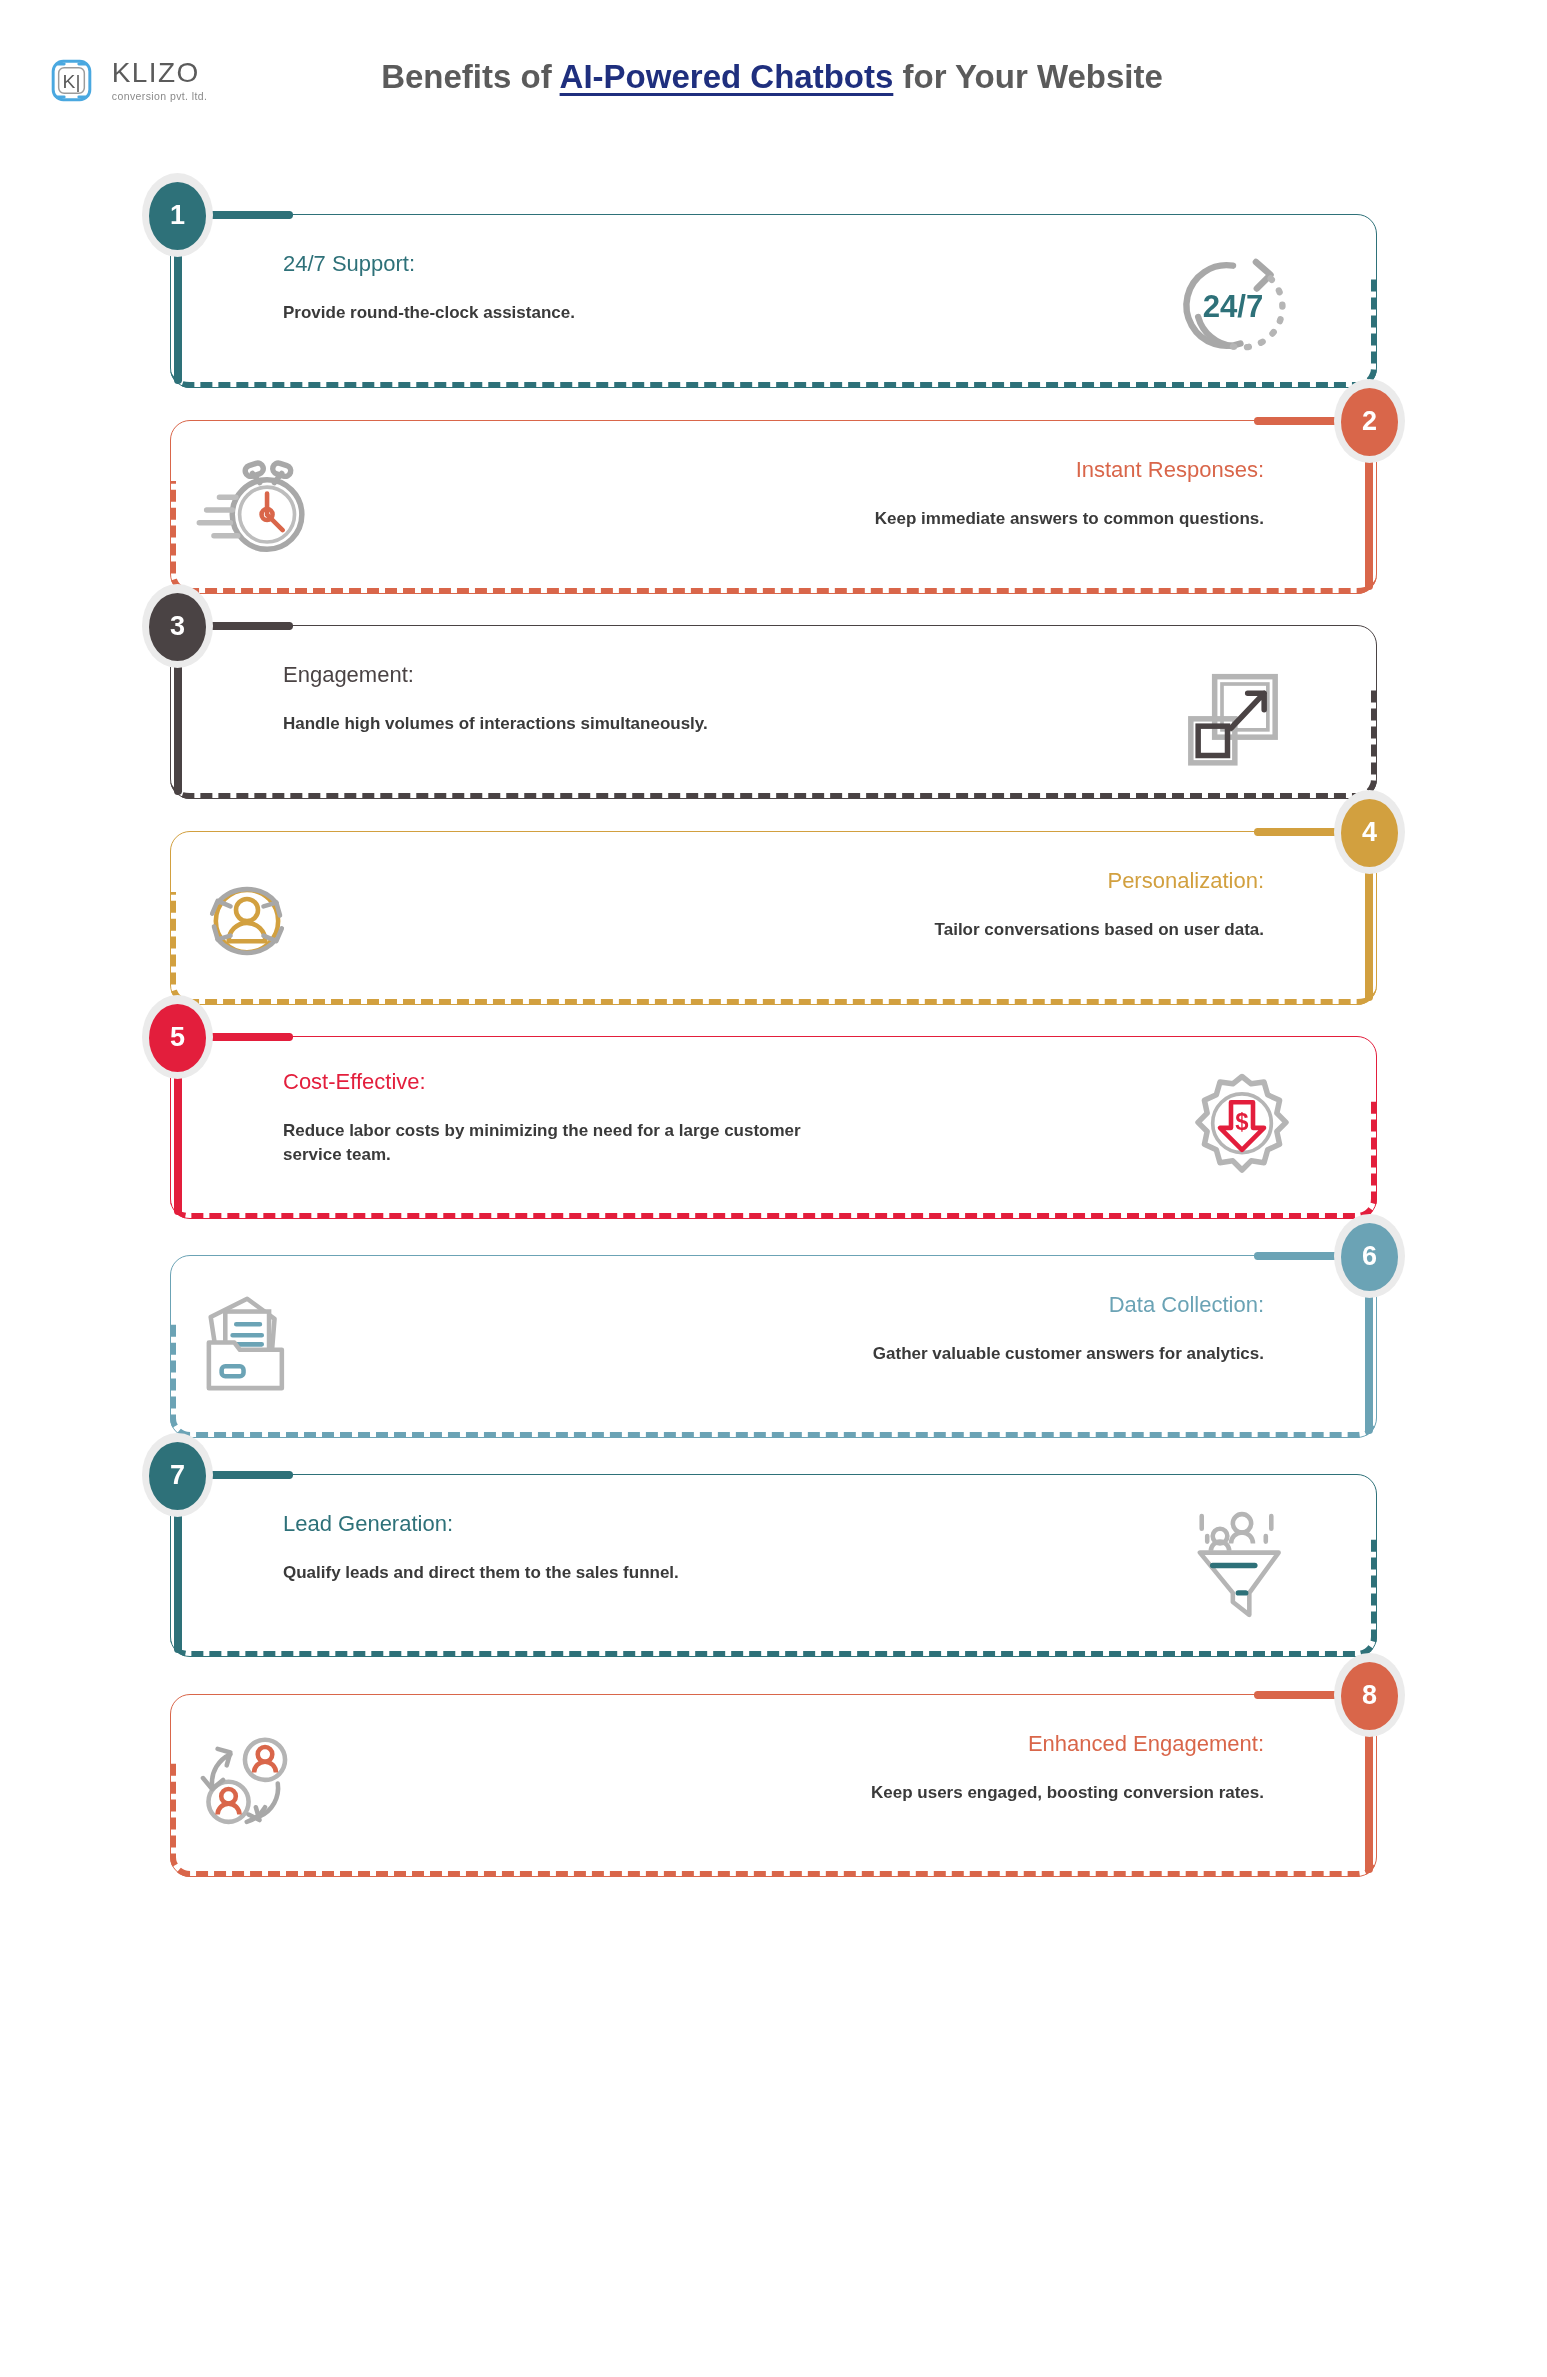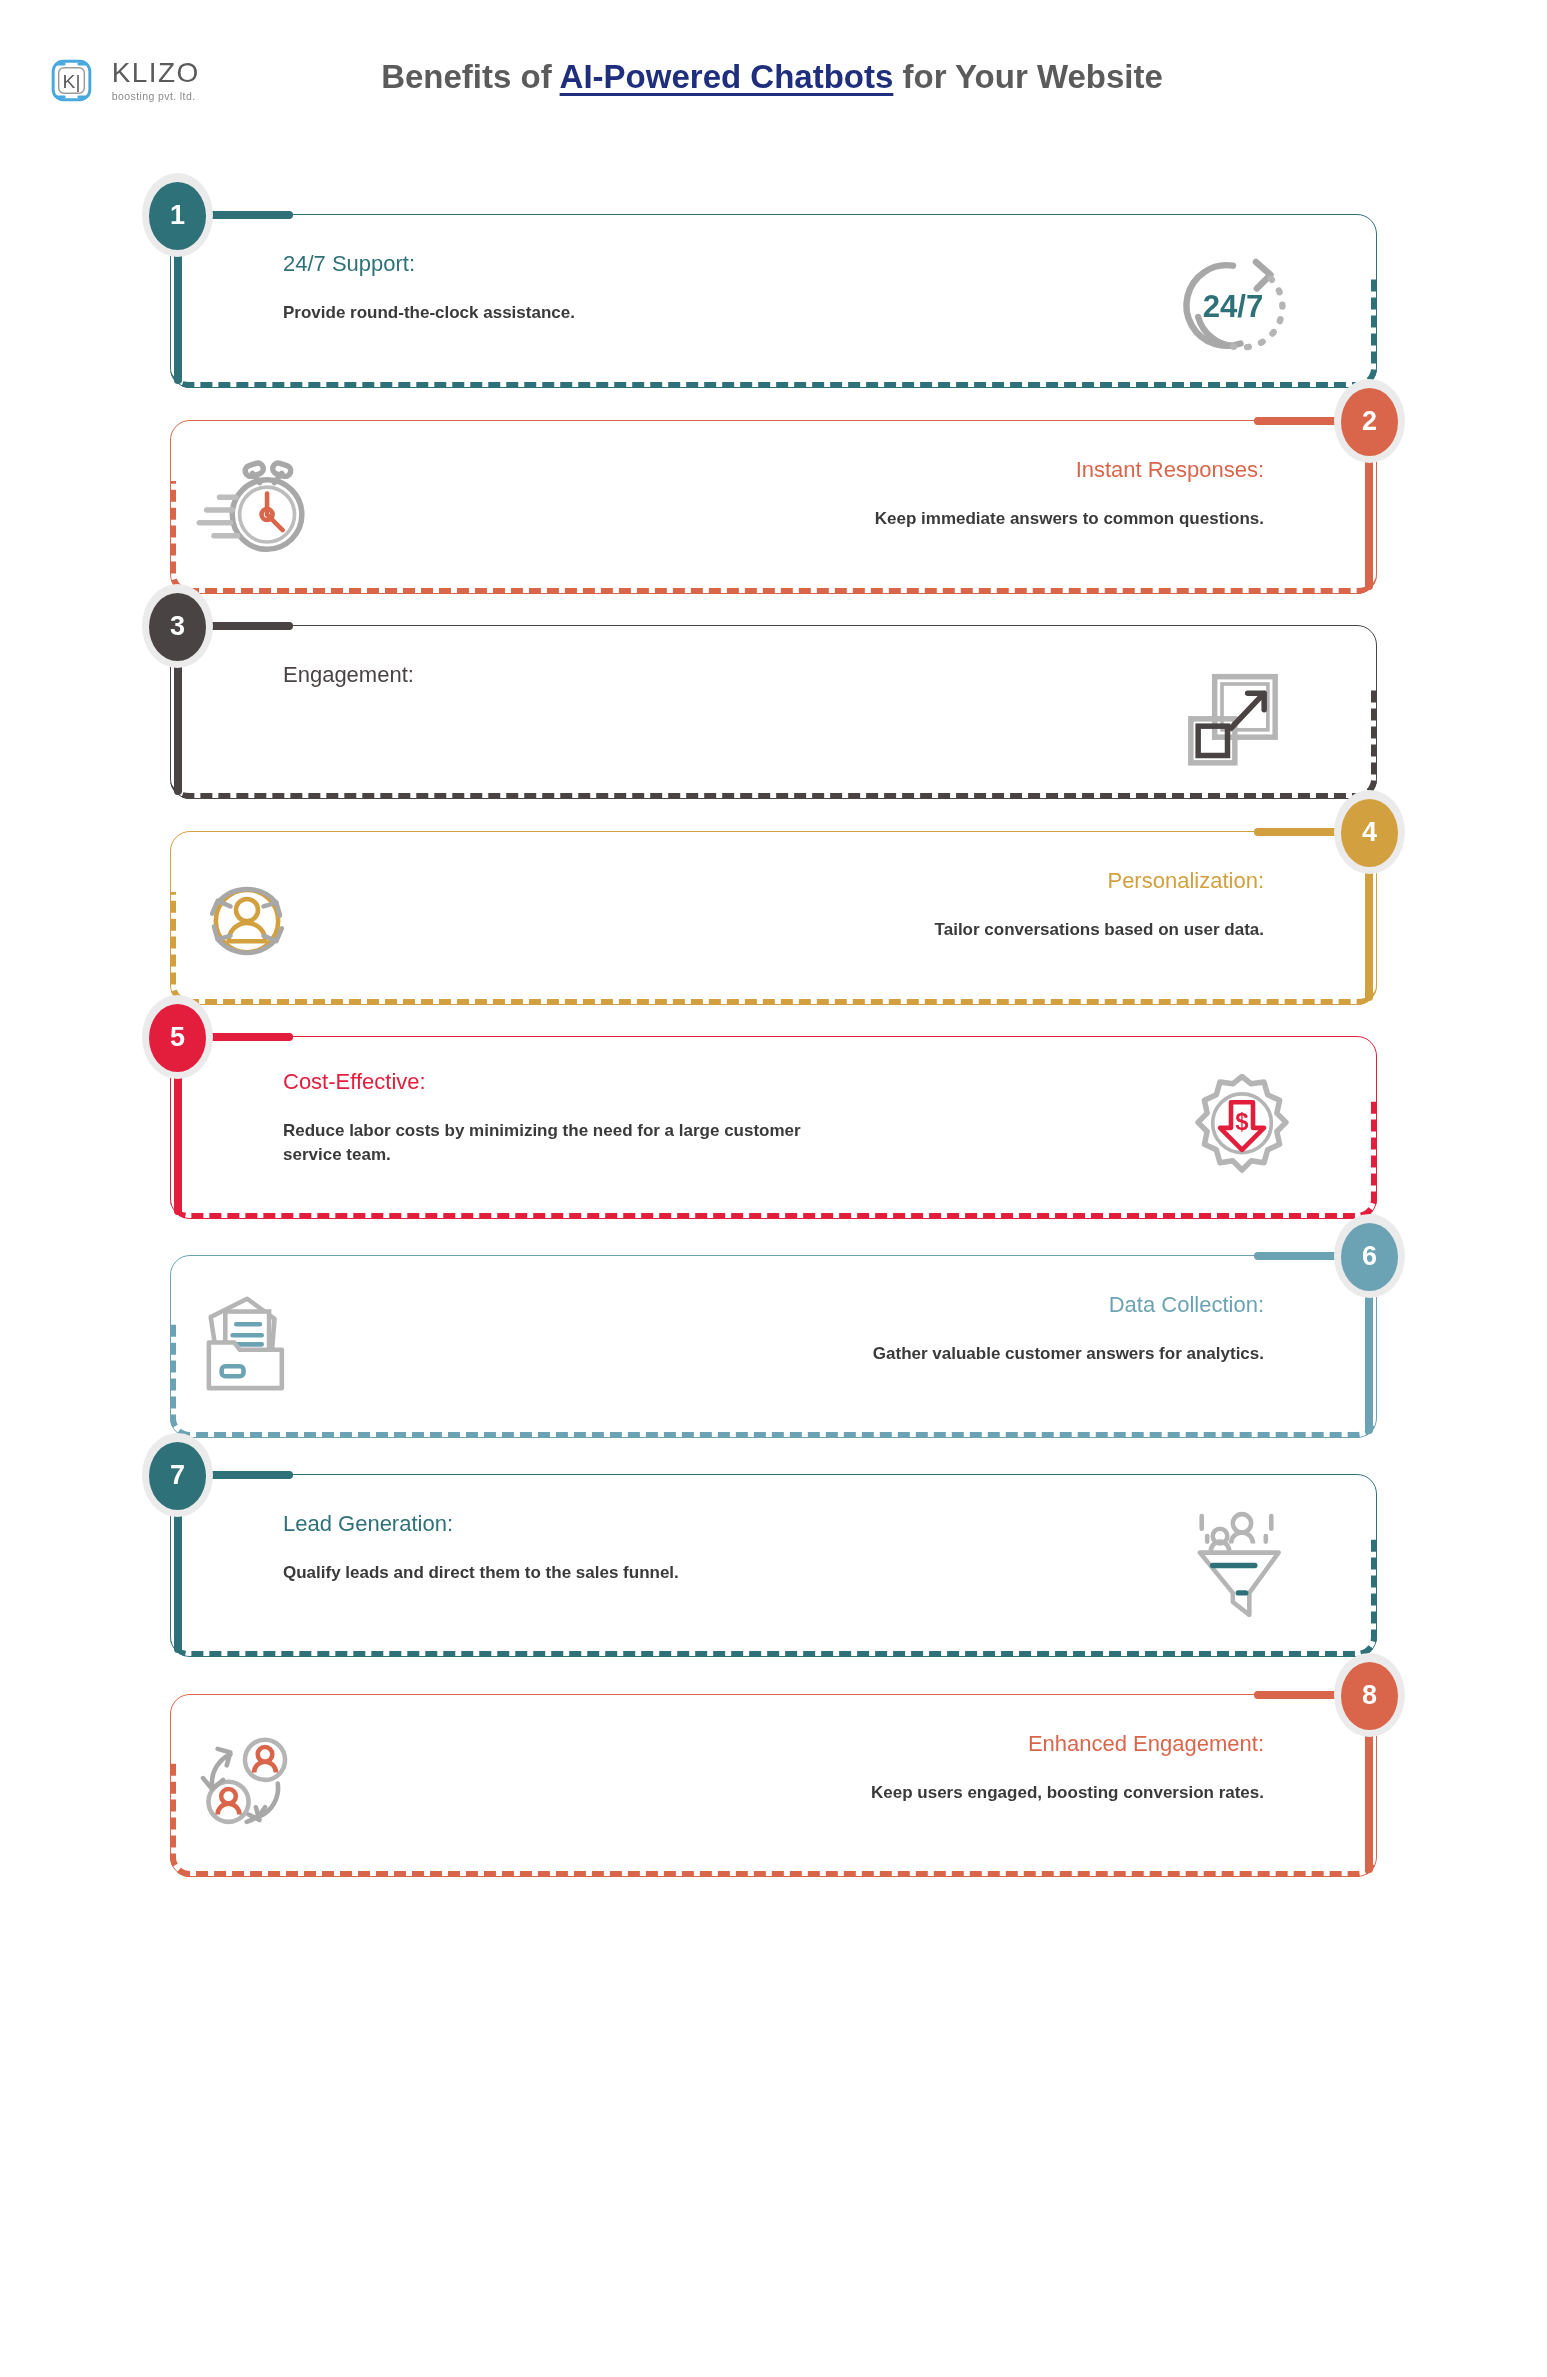--- a/index.html
+++ b/index.html
@@ -113,21 +113,21 @@
       <div class="logo-mark">
         <svg width="55" height="55" viewBox="0 0 60 60">
           <path d="M14 12 H22 M38 12 H46 M14 48 H22 M38 48 H46" stroke="#4aa8e0" stroke-width="3.2" fill="none" stroke-linecap="round"></path>
           <rect x="10" y="9" width="40" height="42" rx="11" ry="11" fill="none" stroke="#4aa8e0" stroke-width="3.2"></rect>
           <rect x="16" y="16" width="28" height="28" rx="6" ry="6" fill="none" stroke="#9b9b9b" stroke-width="1.6"></rect>
           <text x="30" y="38" font-family="Liberation Sans, sans-serif" font-size="21" font-weight="400" fill="#5b5b5b" text-anchor="middle">K|</text>
         </svg>
       </div>
       <div class="logo-text">
         <span class="logo-word">KLIZO</span>
-        <span class="logo-sub">boosting pvt. ltd.</span>
+        <span class="logo-sub">conversion pvt. ltd.</span>
       </div>
     </div>
 
     <div class="title">
       <span>Benefits of </span><span class="hl">AI-Powered Chatbots</span><span> for Your Website</span>
     </div>
   </div>
 
   <div class="cards">
       <div class="card-wrap" style="position: absolute; left: 0px; top: 0px; height: 228px; --c: #2e7179;">
@@ -179,20 +179,21 @@
         <div class="card" style="top: 27px; height: 174px;">
           <div class="outline"></div>
           <div class="dash dash-right"></div>
         </div>
         <div class="stub-v" style="top: 51px; height: 146px; left: 174px;"></div>
         <div class="stub-h" style="top: 24px; width: 119px; left: 174px;"></div>
         <div class="badge-halo" style="top: -13.7px; left: 142px;"></div>
         <div class="badge" style="top: -5.5px; left: 149px;">3</div>
         <div class="ctext" style="top: 64px; left: 283px; width: 822px;">
           <div class="ctitle">Engagement:</div>
+          <div class="cdesc">Handle high volumes of interactions simultaneously.</div>
         </div>
         <div class="icon-box" style="left: 1178px; top: 64px;"><svg width="110" height="110" viewBox="0 0 120 120">
     <rect x="40" y="16" width="66" height="66" fill="none" stroke="#b5b5b5" stroke-width="6"></rect>
     <rect x="48" y="24" width="50" height="50" fill="none" stroke="#b5b5b5" stroke-width="4"></rect>
     <rect x="14" y="62" width="48" height="48" fill="none" stroke="#b5b5b5" stroke-width="6"></rect>
     <rect x="22" y="70" width="32" height="32" fill="none" stroke="#4a4344" stroke-width="6"></rect>
     <path d="M58 72 L94 34 M94 34 L76 34 M94 34 L94 52" stroke="#4a4344" stroke-width="6" fill="none" stroke-linecap="round" stroke-linejoin="round"></path>
   </svg></div>
       </div>
       <div class="card-wrap" style="position: absolute; left: 0px; top: 617px; height: 228px; --c: #d2a03f;">

